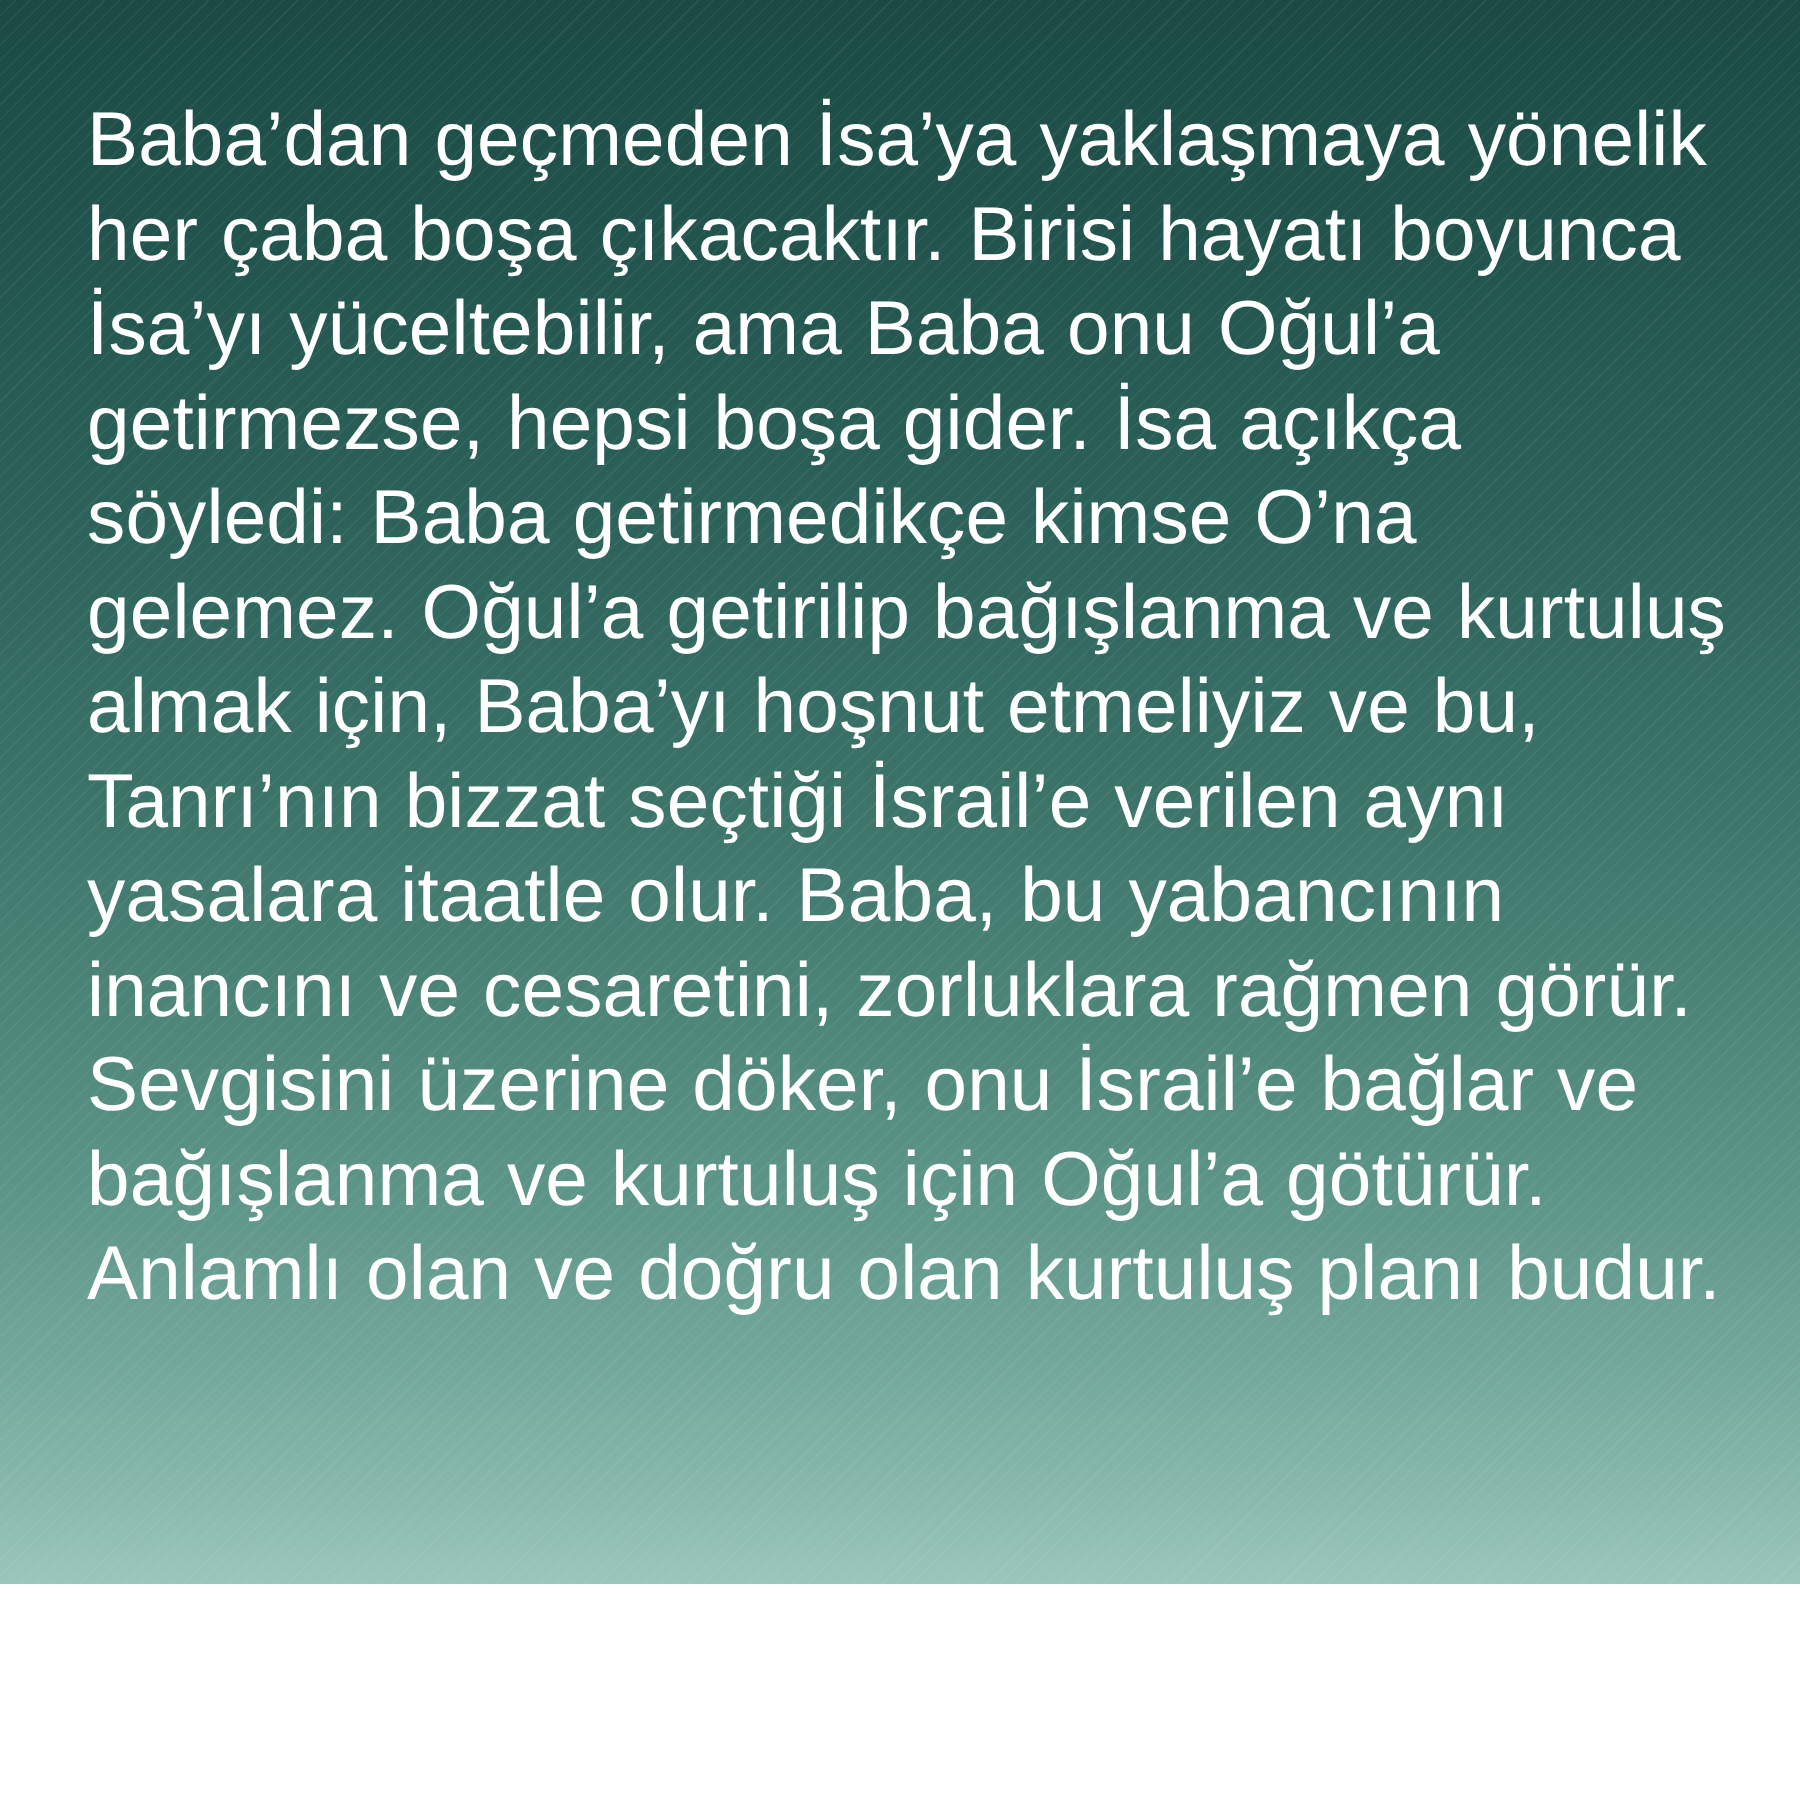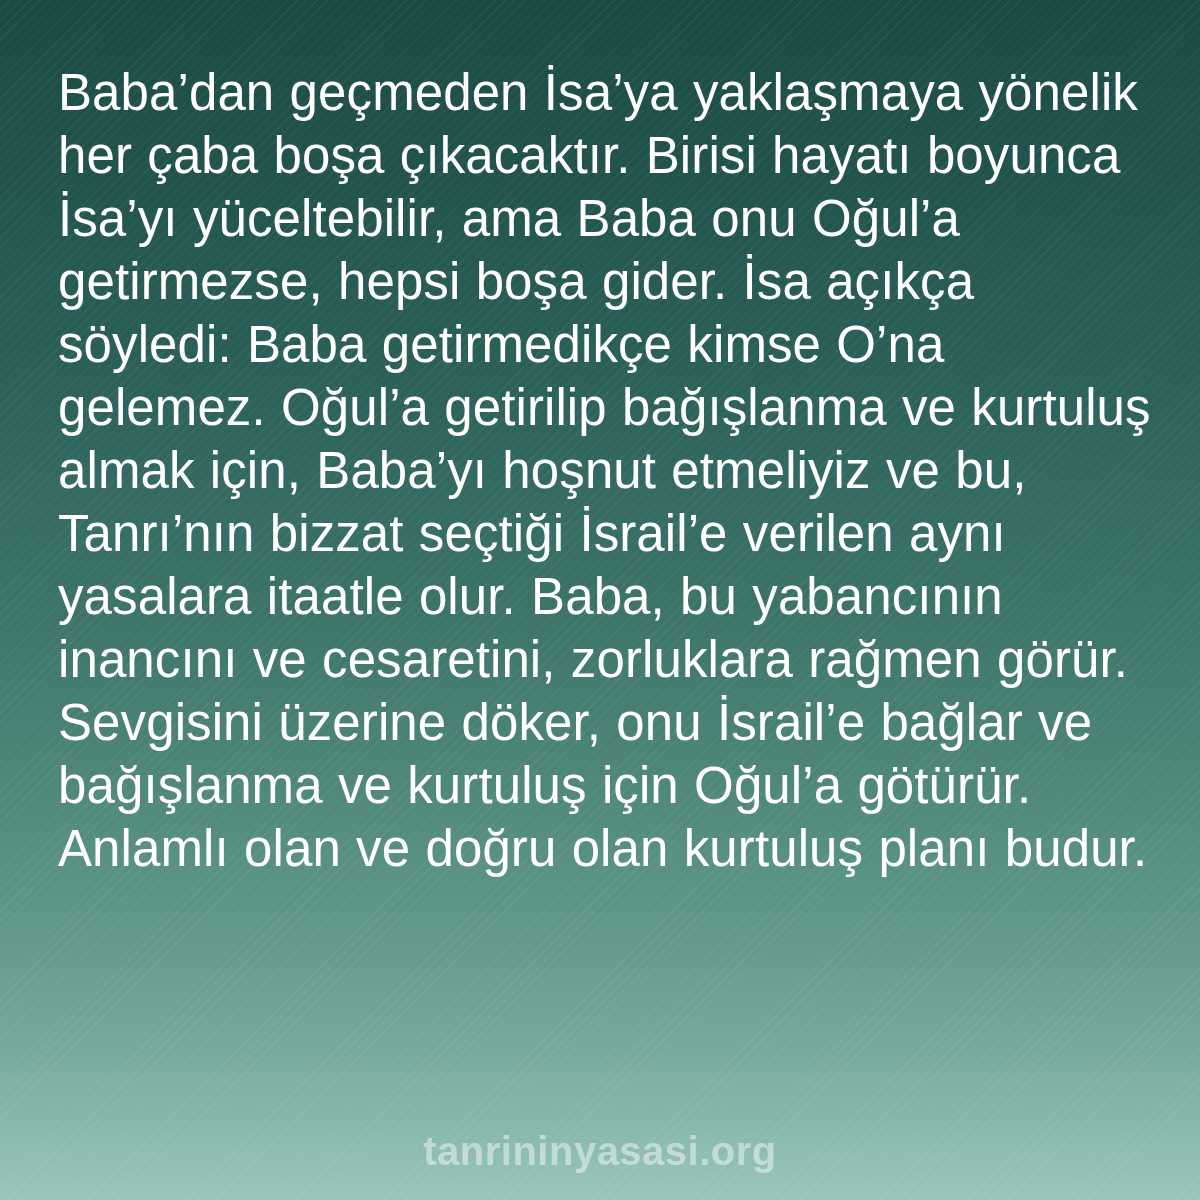--- a/index.html
+++ b/index.html
@@ -9,21 +9,21 @@
   body {
     width: 1200px;
     height: 1200px;
     overflow: hidden;
     font-family: "Liberation Sans", sans-serif;
   }
 
   .card {
     position: relative;
     width: 1200px;
-    height: 1200px;
+    height: 1056px;
     box-sizing: border-box;
     background:
       linear-gradient(180deg,
         #1b4a44 0%,
         #23564f 18%,
         #2d635b 34%,
         #3c7369 50%,
         #4d8579 64%,
         #5f968a 76%,
         #73a79b 86%,
@@ -83,17 +83,14 @@
 </style>
 </head>
 <body>
 
 <div class="card">
 
   <div class="quote-wrap">
     <p class="quote-text">Baba’dan geçmeden İsa’ya yaklaşmaya yönelik her çaba boşa çıkacaktır. Birisi hayatı boyunca İsa’yı yüceltebilir, ama Baba onu Oğul’a getirmezse, hepsi boşa gider. İsa açıkça söyledi: Baba getirmedikçe kimse O’na gelemez. Oğul’a getirilip bağışlanma ve kurtuluş almak için, Baba’yı hoşnut etmeliyiz ve bu, Tanrı’nın bizzat seçtiği İsrail’e verilen aynı yasalara itaatle olur. Baba, bu yabancının inancını ve cesaretini, zorluklara rağmen görür. Sevgisini üzerine döker, onu İsrail’e bağlar ve bağışlanma ve kurtuluş için Oğul’a götürür. Anlamlı olan ve doğru olan kurtuluş planı budur.</p>
   </div>
 
-  <div class="footer">
-    <span class="site-name">tanrininyasasi.org</span>
-  </div>
 
 </div>
 
 </body></html>

